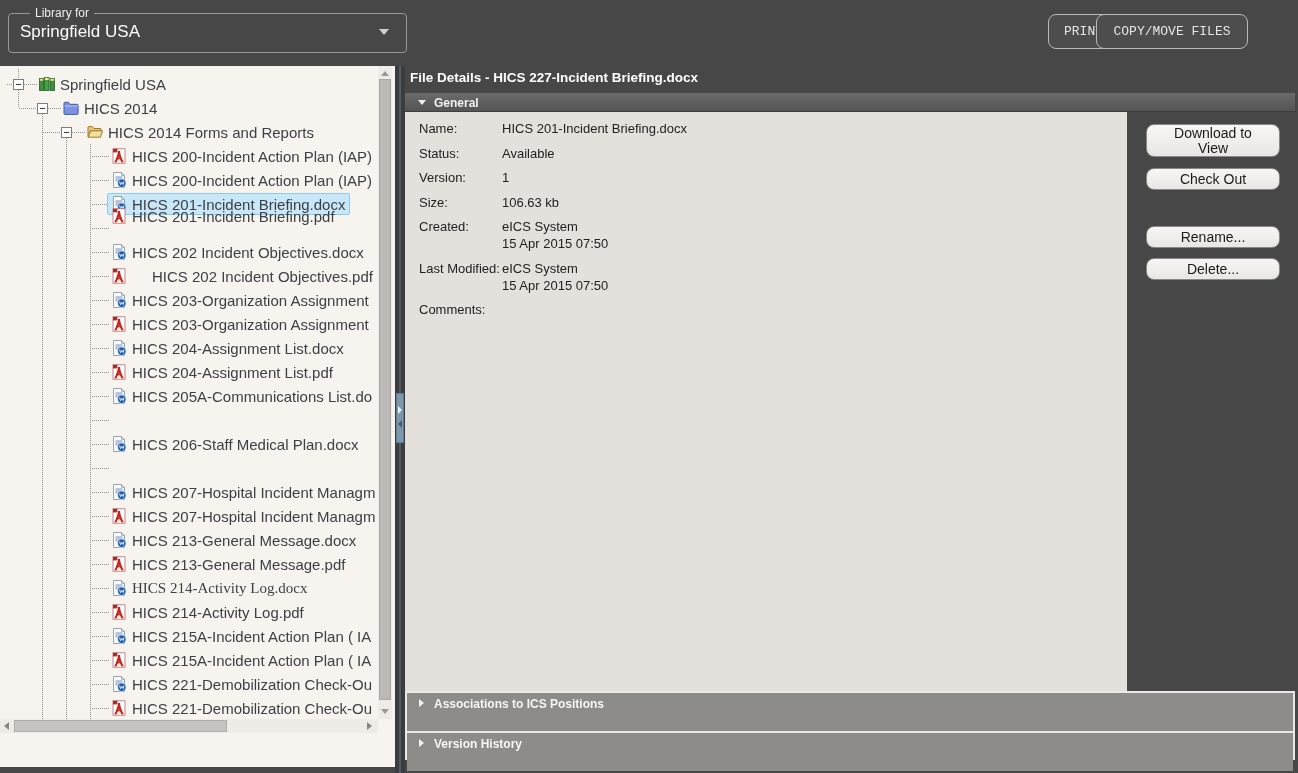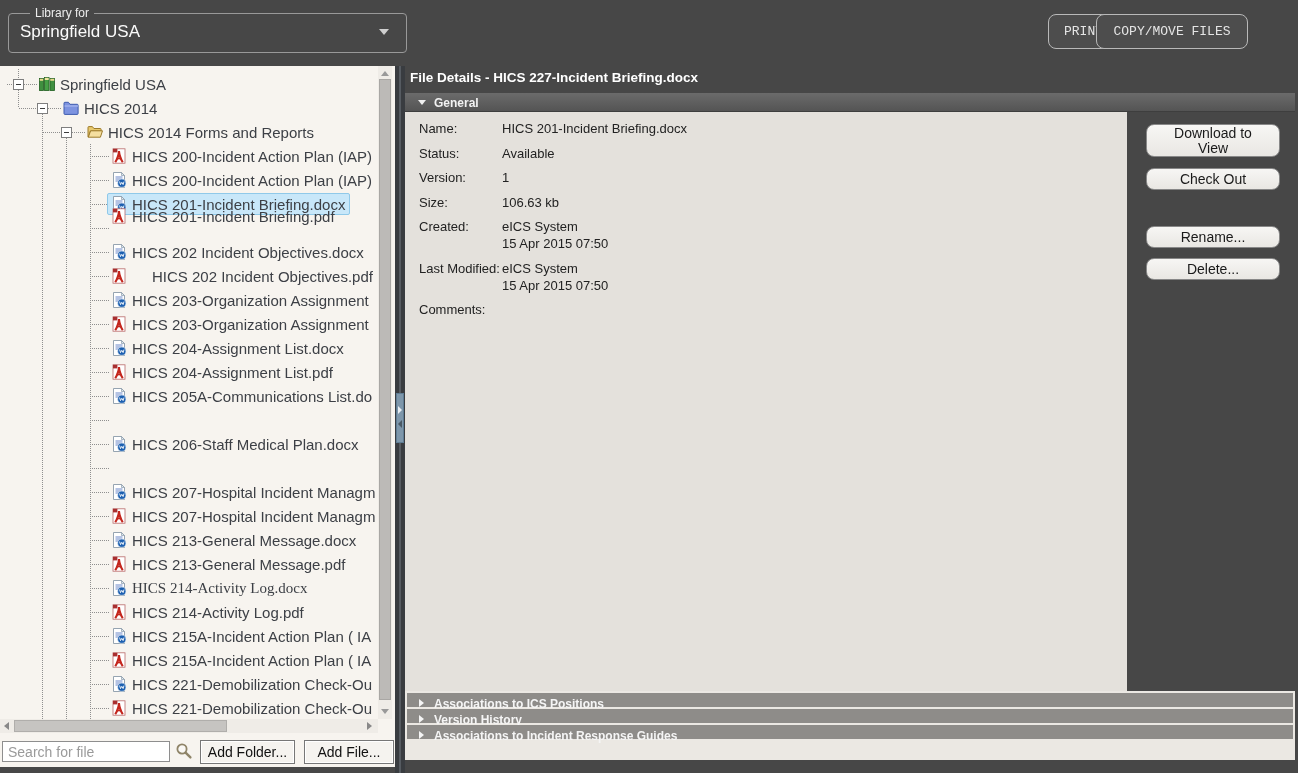--- a/index.html
+++ b/index.html
@@ -63,21 +63,21 @@
 #fields{position:absolute;left:14px;top:8px}
 .field-row{display:flex;margin-bottom:7.5px}
 .field-label{flex:0 0 83px;font-size:13px;color:#222;line-height:17px}
 .field-value{font-size:13px;color:#222;line-height:17px}
 .side-btn{position:absolute;left:741px;width:134px;background:linear-gradient(#f7f6f4,#e9e7e3);border:1px solid #888;border-radius:8px;font-size:14px;font-family:inherit;color:#1a1a1a;cursor:default}
 #btn-download{top:12px;height:33px;padding:0 24px;line-height:15px}
 #btn-checkout{top:56px;height:22px}
 #btn-rename{top:114px;height:22px}
 #btn-delete{top:146px;height:22px}
 .bars{position:absolute;left:0;top:625px;width:890px;height:69px;background:#ebe8e3;padding:2px 2px 0}
-.cbar{position:relative;height:14px;background:#8e8c89;margin-bottom:2px}
+.cbar{position:relative;height:38px;background:#8e8c89;margin-bottom:2px}
 .cbar .tri{position:absolute;left:12px;top:6px;width:0;height:0;border-top:4px solid transparent;border-bottom:4px solid transparent;border-left:5px solid #f5f5f5}
 .cbar .lbl{position:absolute;left:27px;top:4px;font-size:12px;font-weight:bold;color:#f5f5f5}
 </style>
 </head>
 <body>
 
 <div class="header">
   <fieldset class="library-fieldset">
     <span class="library-legend">Library for</span>
     <span class="library-value">Springfield USA</span>
@@ -372,29 +372,20 @@
   <div class="vsb">
     <span class="tri-up"></span>
     <div class="thumb"></div>
     <span class="tri-dn"></span>
   </div>
   <div class="hsb">
     <span class="tri-left"></span>
     <div class="thumb"></div>
     <span class="tri-right"></span>
   </div>
-  <div class="search-row">
-    <input id="search-input" placeholder="Search for file" style="">
-    <span class="mag"><svg width="18" height="18" viewBox="0 0 18 18">
-          <circle cx="7" cy="7" r="4.6" fill="rgba(255,255,255,.4)" stroke="#8f8468" stroke-width="1.8"></circle>
-          <line x1="10.6" y1="10.6" x2="15.4" y2="15.4" stroke="#8f8468" stroke-width="2.4" stroke-linecap="round"></line>
-        </svg></span>
-    <button class="foot-btn addfolder">Add Folder...</button>
-    <button class="foot-btn addfile">Add File...</button>
-  </div>
 </div>
 
 <div class="splitter">
   <div class="groove"></div>
   <div class="split-handle">
     <span class="t1"></span>
     <span class="t2"></span>
   </div>
 </div>
 

